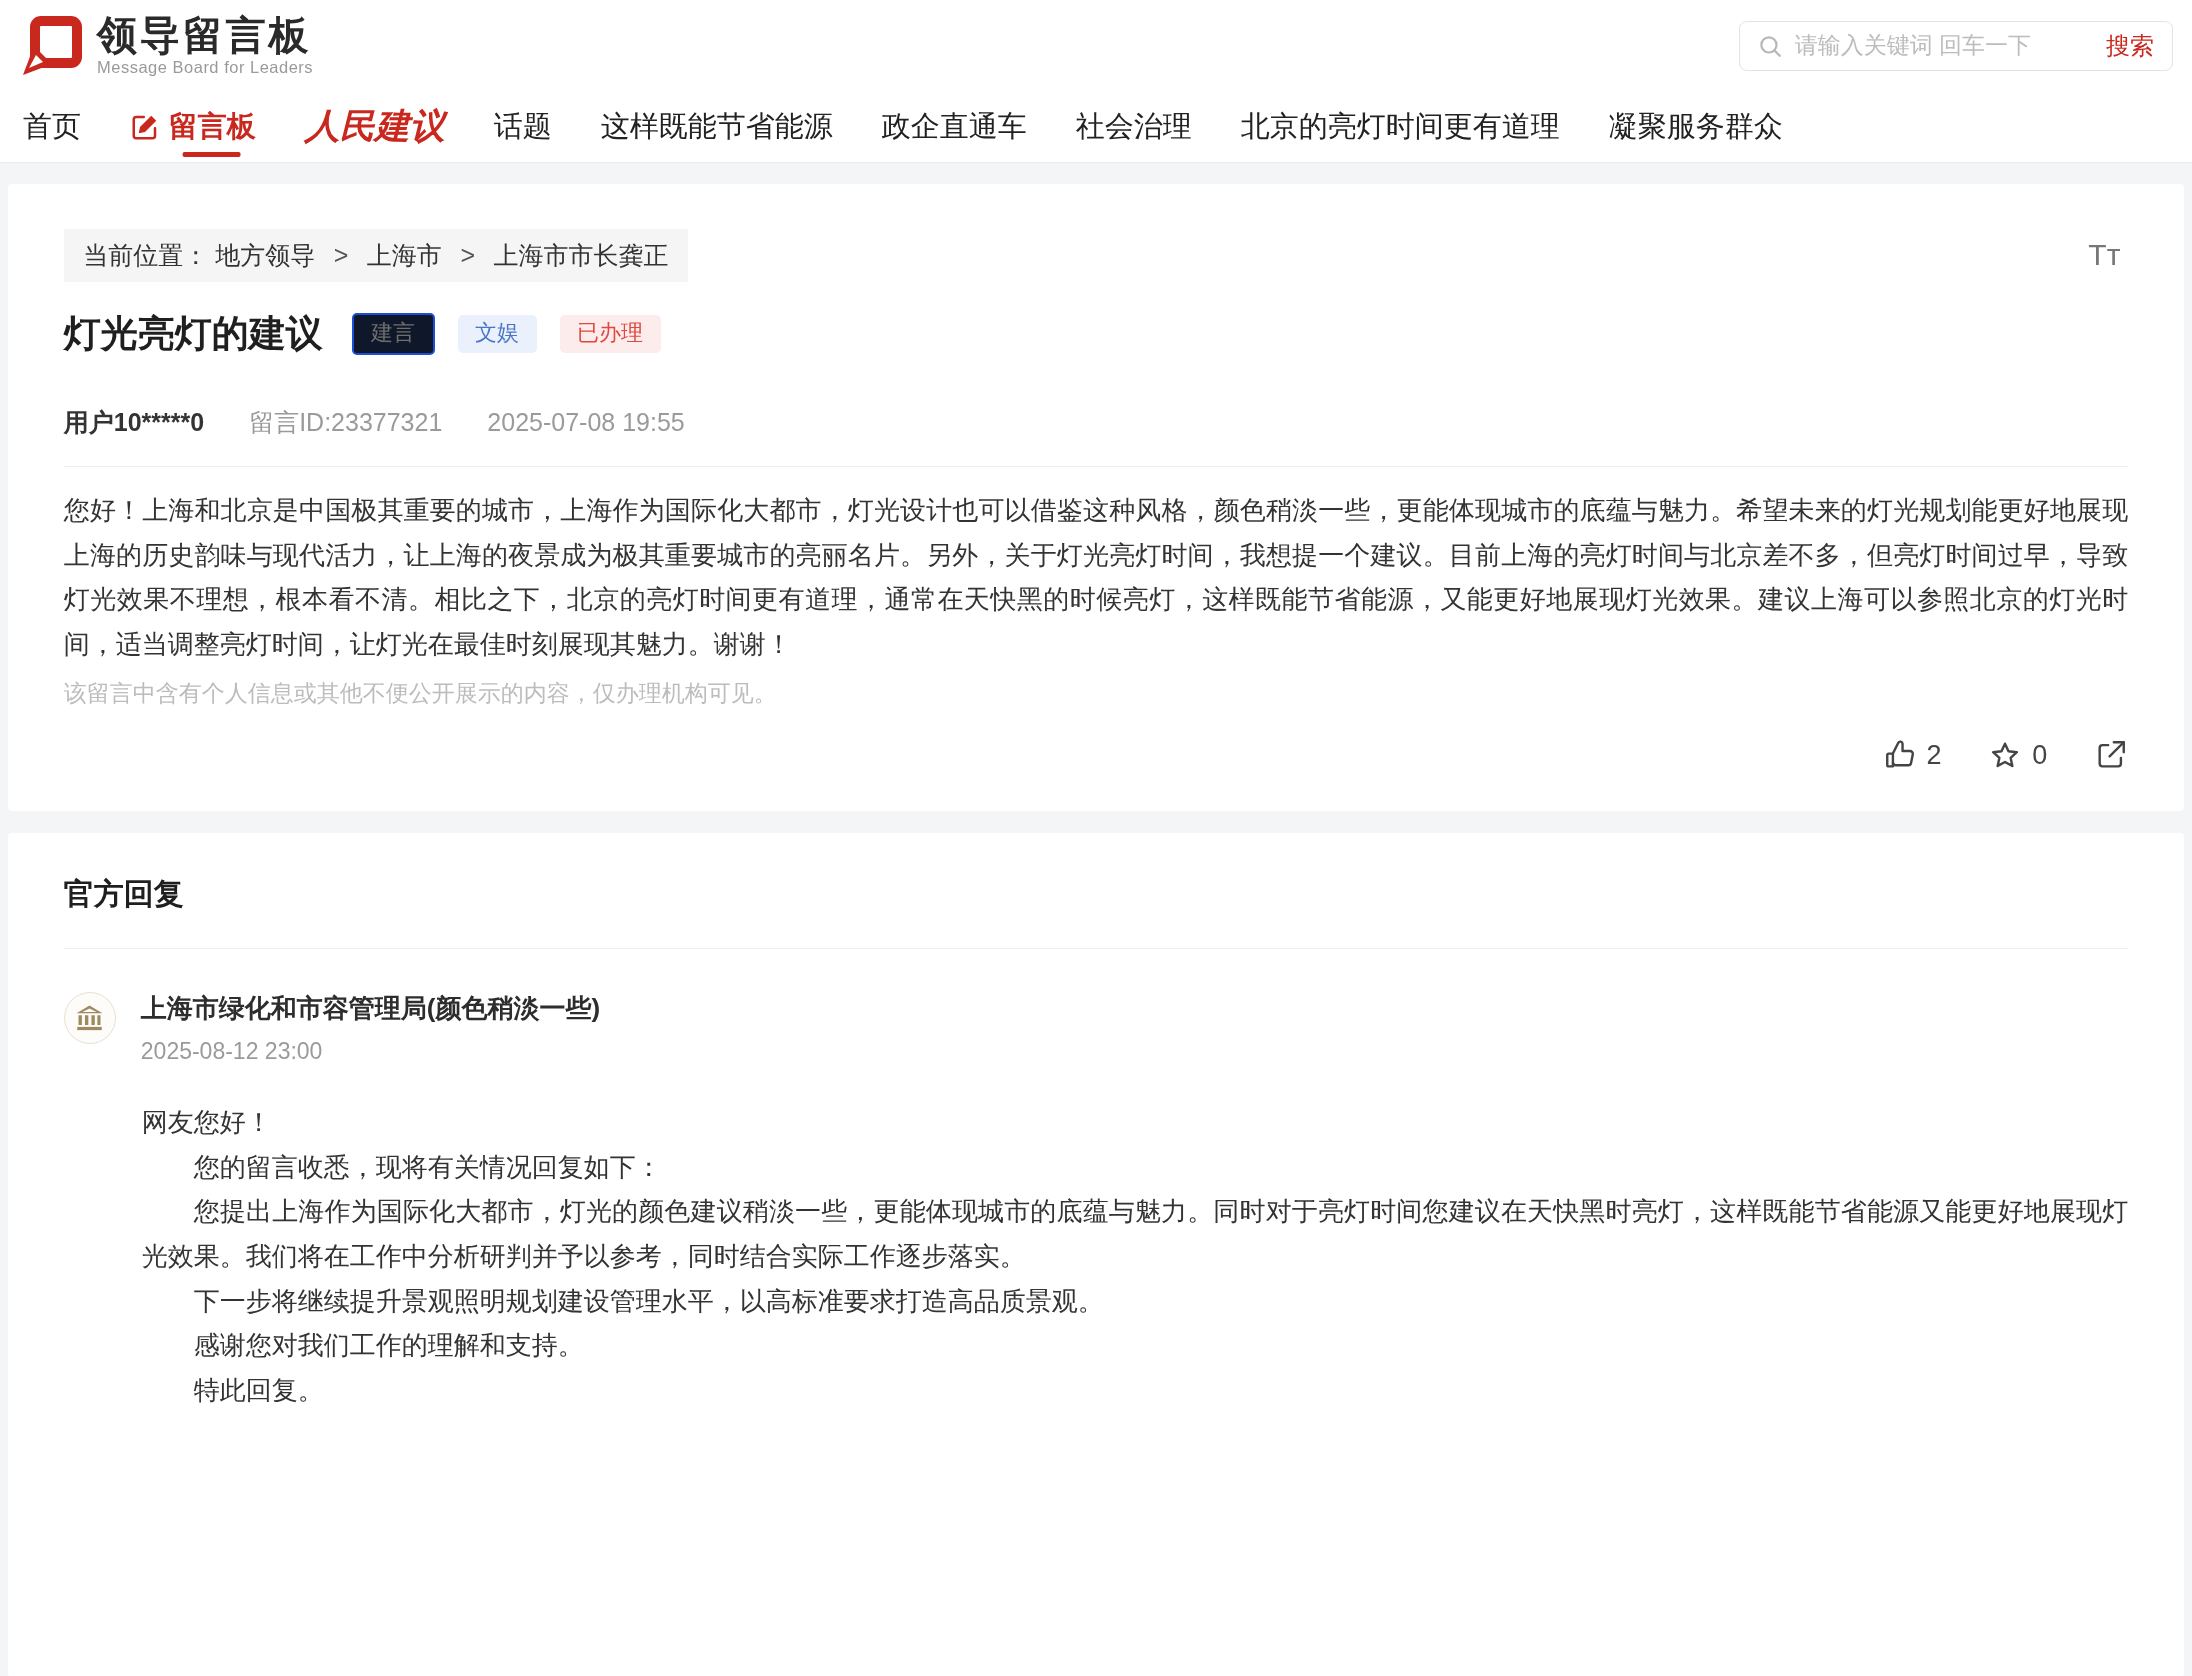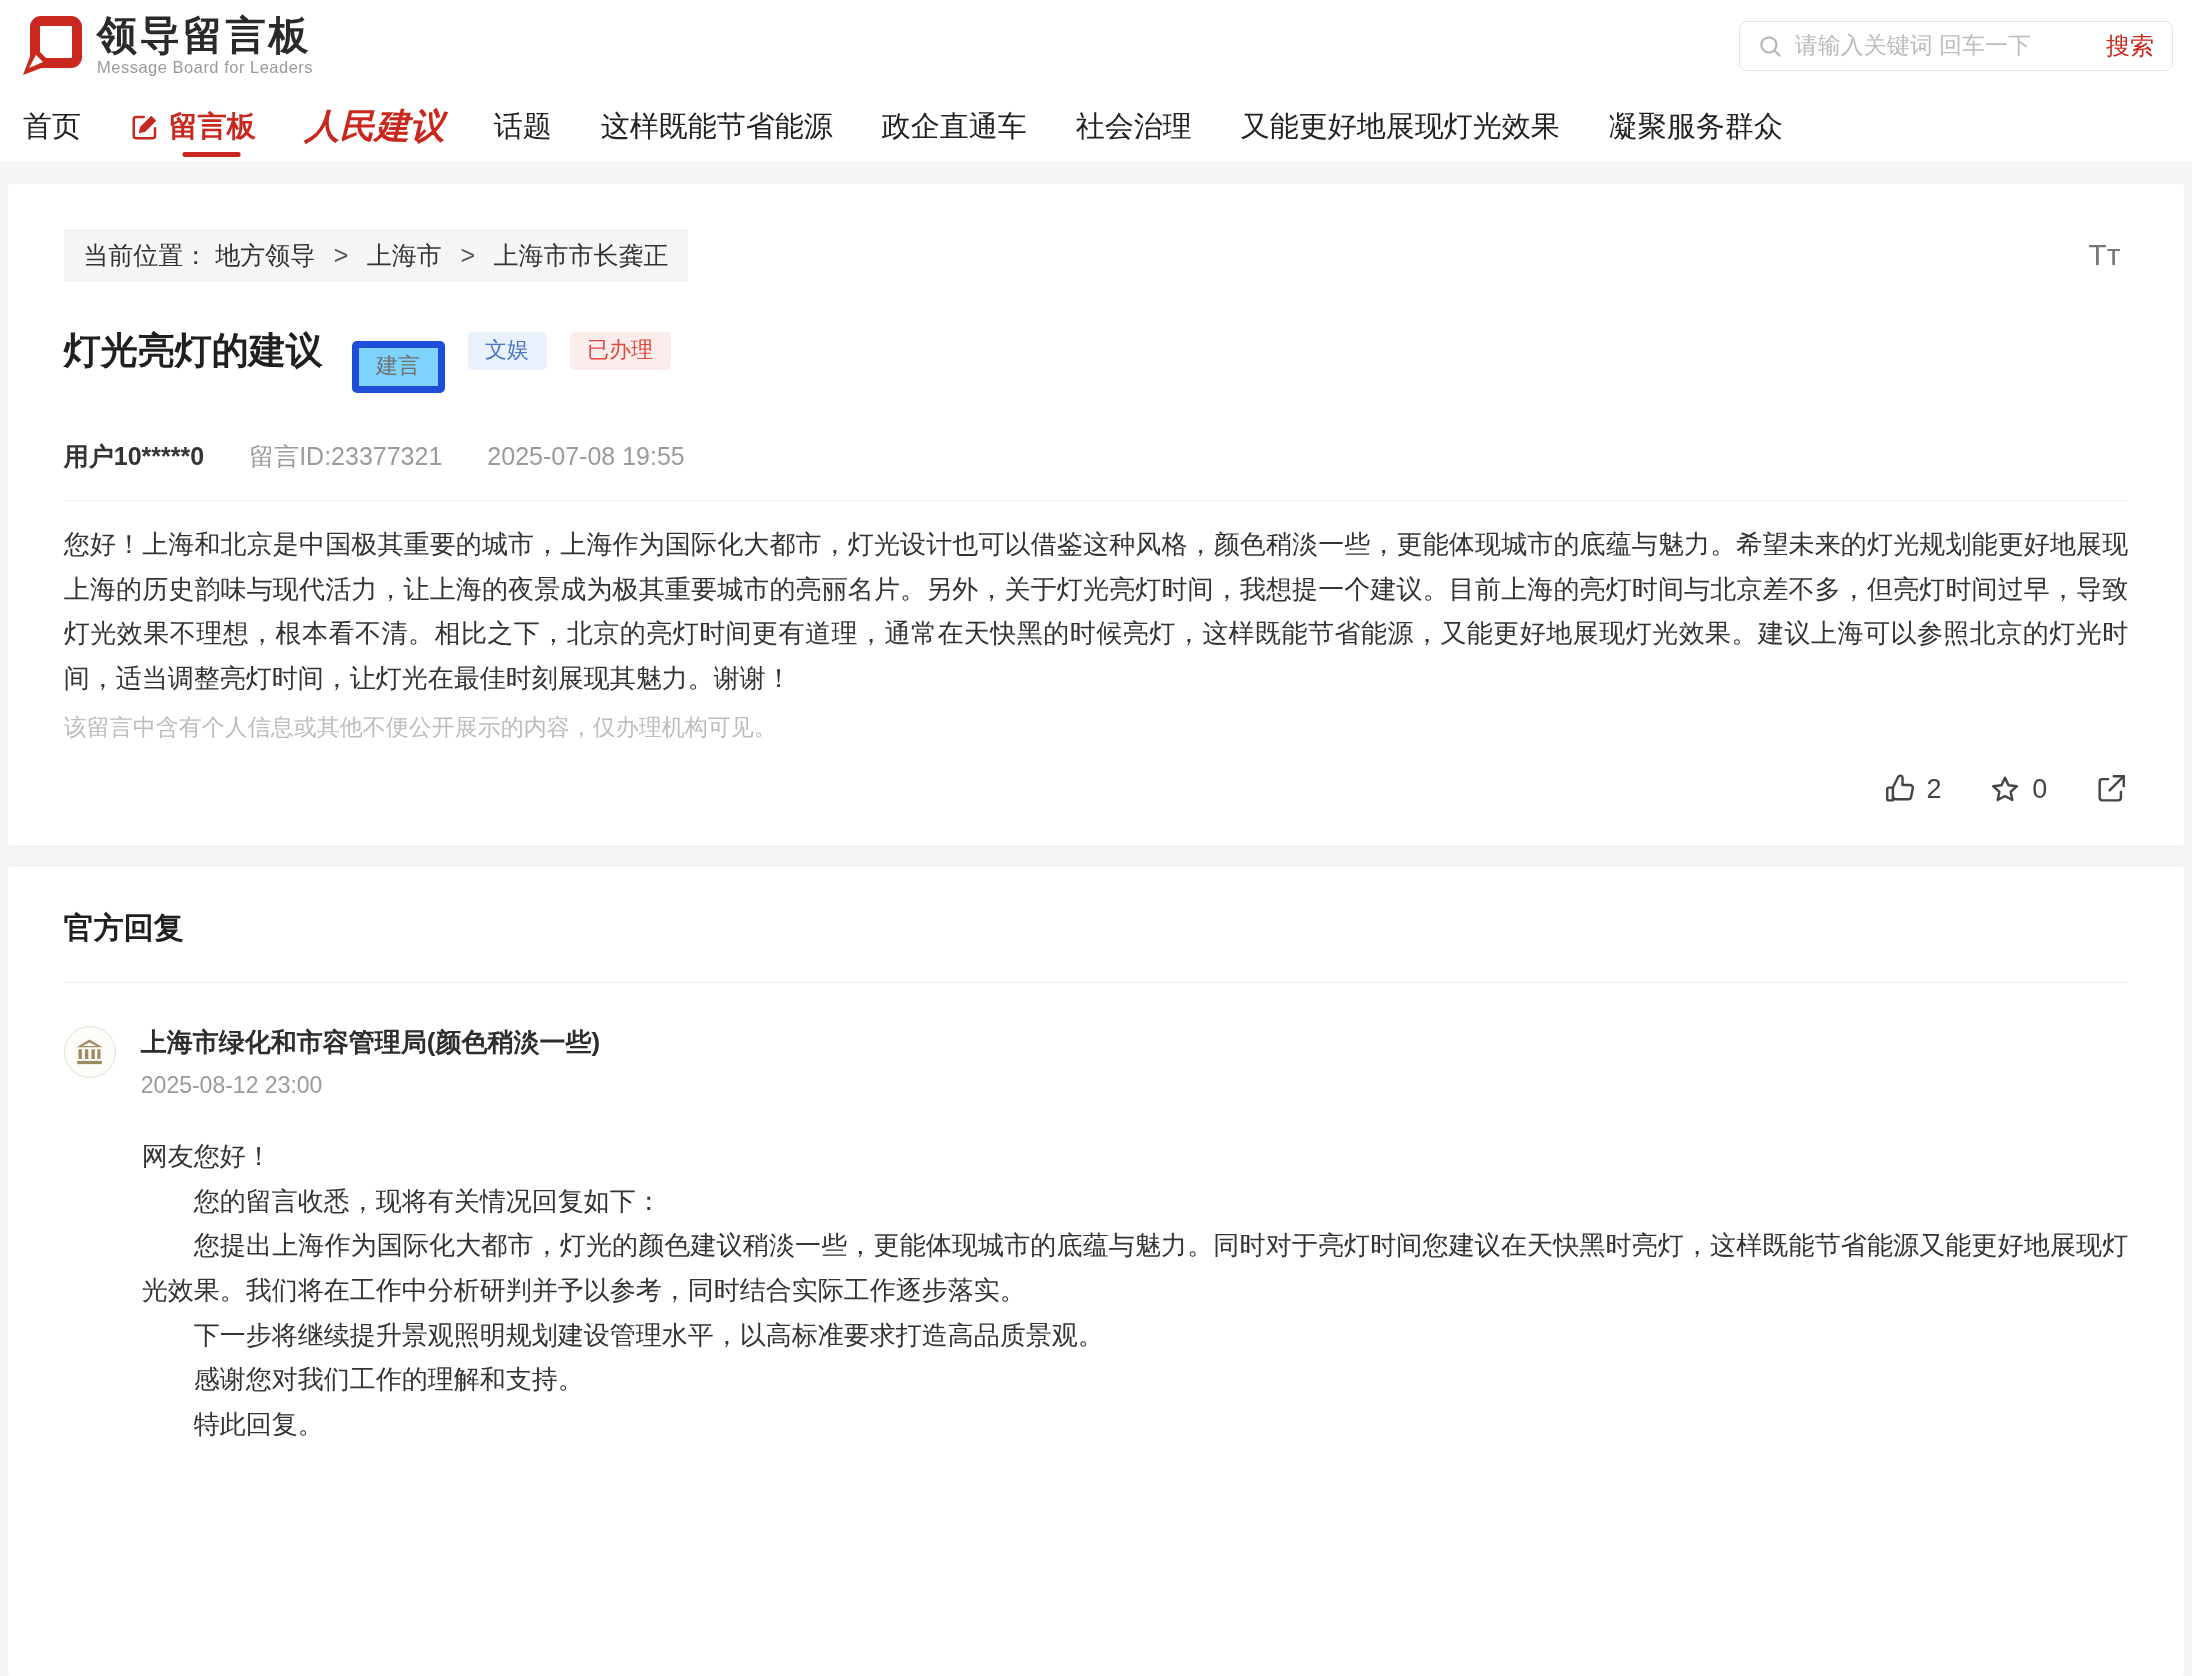--- a/index.html
+++ b/index.html
@@ -34,21 +34,21 @@
   
   .message-card { padding:45px 56px 39px; flex:none; }
   .crumb-row { display:flex; justify-content:space-between; align-items:center; }
   .breadcrumb { background:#f5f5f5; padding:9.7px 19.4px; font-size:25px; color:#333; display:inline-block; }
   .breadcrumb a { color:#333; text-decoration:none; cursor:pointer; }
   .breadcrumb .sep { margin:0 11.6px; color:#555; }
   .font-toggle { font-size:30px; color:#777; cursor:pointer; padding-right:7.8px; }
   .title-row { display:flex; align-items:center; gap:23px; margin-top:27px; }
   .msg-title { font-size:37px; font-weight:bold; color:#1f1f1f; margin-right:5.8px; }
   .tag { font-size:22px; padding:5.8px 17.5px; border-radius:4.9px; line-height:1.2; }
-  .tag-gray { color:#6f6f6f; border:7px solid #1d4ed8; background:#7dd3fc;margin-top:32px; }
+  .tag-gray { color:#6f6f6f; border:2px solid #1d4ed8; background:#0f172a; }
   .tag-blue { color:#4a76c5; background:#eaf1fc; }
   .tag-red  { color:#e0493f; background:#fdecec; }
   .meta-row { display:flex; align-items:baseline; gap:45px; margin-top:27px; font-size:25px; }
   .meta-user { font-weight:bold; color:#333; }
   .meta-id, .meta-date { color:#9a9a9a;margin-top:20px; }
   .divider { border:none; border-top:1px solid #ededed; margin-top:27px; }
   .body-text { font-size:26px; color:#333; line-height:1.72; text-align:justify; word-break:break-all; margin-top:21.3px; }
   .privacy-note { font-size:23px; color:#bcbcbc; margin-top:11.6px; }
   .actions { display:flex; justify-content:flex-end; align-items:center; gap:47px; margin-top:29px; color:#444; font-size:27px; }
   .action { display:flex; align-items:center; gap:9.7px; cursor:pointer; }
@@ -120,21 +120,21 @@
     <a class="nav-item">
         <span>这样既能节省能源</span>
       </a>
     <a class="nav-item">
         <span>政企直通车</span>
       </a>
     <a class="nav-item">
         <span>社会治理</span>
       </a>
     <a class="nav-item">
-        <span>又能更好地展现灯光效果</span>
+        <span>北京的亮灯时间更有道理</span>
       </a>
     <a class="nav-item">
         <span>凝聚服务群众</span>
       </a>
   </nav>
 
   <div class="main">
 
     <section class="card message-card">
       <div class="crumb-row">

